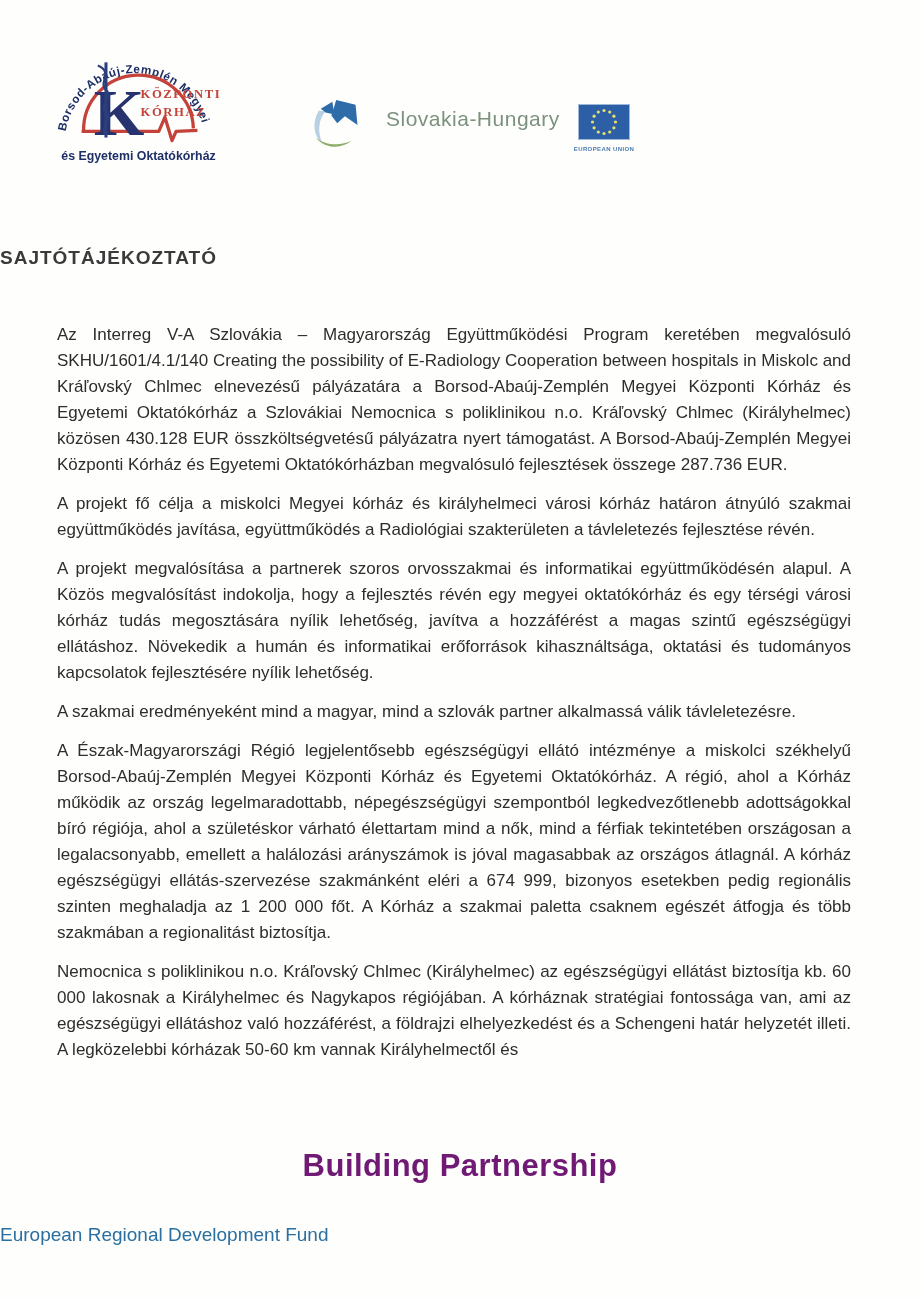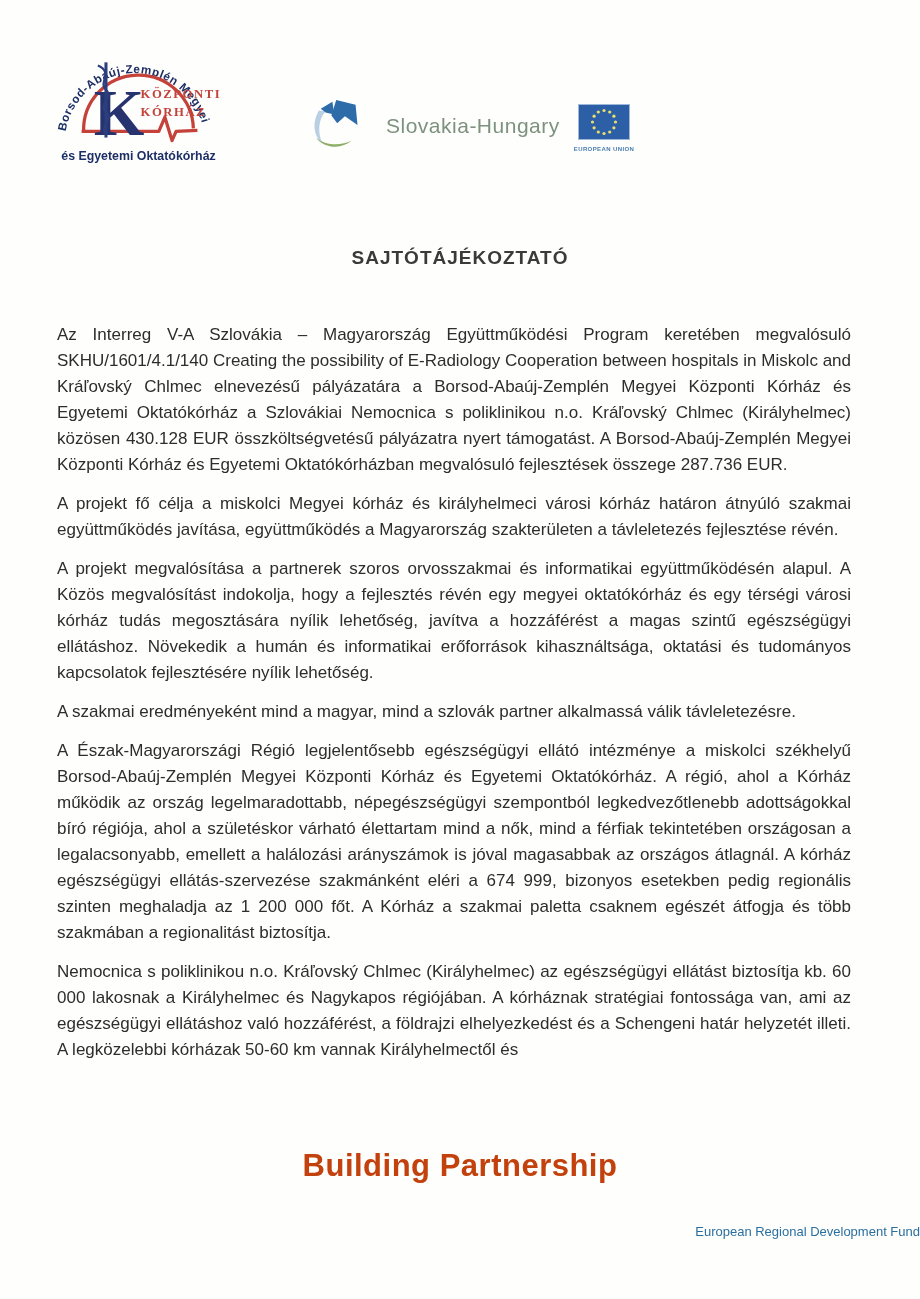--- a/index.html
+++ b/index.html
@@ -16,45 +16,45 @@
   .monogram{fill:#26336e;font-family:"Liberation Serif",serif;font-weight:bold;font-size:64px;}
   .staff{stroke:#2b3f7e;stroke-width:3;}
   .snake{fill:none;stroke:#2b3f7e;stroke-width:2.2;}
   .hosp-line1,.hosp-line2{fill:#c4423a;font-family:"Liberation Serif",serif;font-weight:bold;font-size:12.5px;letter-spacing:1.5px;}
   .hosp-sub{fill:#1e2f66;font-weight:bold;font-size:13px;}
 
   .interreg{position:absolute;left:312px;top:98px;display:flex;align-items:flex-start;}
   .interreg .mark{flex:0 0 auto;}
   .interreg-text{margin-left:12px;line-height:1;}
   .interreg-name{font-size:42px;font-weight:bold;color:#3f7ab8;letter-spacing:1px;}
-  .interreg-region{font-size:21px;color:#7d927e;margin-top:17px;letter-spacing:0.5px;}
+  .interreg-region{font-size:21px;color:#7d927e;margin-top:10px;letter-spacing:0.5px;}
   .eu-block{margin-left:14px;margin-top:6px;text-align:center;}
   .eu-caption{font-size:6px;font-weight:bold;color:#4a7cb0;letter-spacing:0.4px;margin-top:2px;white-space:nowrap;}
 
   
   .doc-title{
-    position:absolute;top:247px;left:0;width:100%;margin:0;text-align:center;
+    position:absolute;top:247px;left:0;width:100%;margin:0;
     font-size:19px;font-weight:bold;letter-spacing:1px;color:#3a3a3a;
   }
 
   
   .body-text{position:absolute;left:57px;top:322px;width:806px;}
   .body-text p{
     margin:0 12px 13px 0;font-size:17px;line-height:26px;text-align:justify;
     color:#2d2d2d;
   }
 
   
   .slogan{
     position:absolute;top:1148px;left:0;width:100%;text-align:center;
-    font-size:31px;font-weight:bold;color:#c2410c;letter-spacing:0.5px;
+    font-size:31px;font-weight:bold;color:#701a75;letter-spacing:0.5px;
   }
   .fund{
-    position:absolute;top:1224px;left:0;width:100%;text-align:right;
-    font-size:13px;color:#2a6f9f;
+    position:absolute;top:1224px;left:0;width:100%;text-align:left;
+    font-size:19px;color:#2a6f9f;
   }
 </style>
 </head>
 <body>
 
 <div class="page">
 
   <svg class="hospital-logo" width="168" height="126" viewBox="0 0 165 124">
     <defs>
       <path id="arcPath" d="M 10,92 A 69,69 0 0 1 146,88"></path>
@@ -101,21 +101,21 @@
         </g>
       </svg>
       <div class="eu-caption">EUROPEAN UNION</div>
     </div>
   </div>
 
   <h1 class="doc-title">SAJTÓTÁJÉKOZTATÓ</h1>
 
   <div class="body-text">
     <p>Az Interreg V-A Szlovákia – Magyarország Együttműködési Program keretében megvalósuló SKHU/1601/4.1/140 Creating the possibility of E-Radiology Cooperation between hospitals in Miskolc and Kráľovský Chlmec elnevezésű pályázatára a Borsod-Abaúj-Zemplén Megyei Központi Kórház és Egyetemi Oktatókórház a Szlovákiai Nemocnica s poliklinikou n.o. Kráľovský Chlmec (Királyhelmec) közösen 430.128 EUR összköltségvetésű pályázatra nyert támogatást. A Borsod-Abaúj-Zemplén Megyei Központi Kórház és Egyetemi Oktatókórházban megvalósuló fejlesztések összege 287.736 EUR.</p>
-    <p>A projekt fő célja a miskolci Megyei kórház és királyhelmeci városi kórház határon átnyúló szakmai együttműködés javítása, együttműködés a Magyarország szakterületen a távleletezés fejlesztése révén.</p>
+    <p>A projekt fő célja a miskolci Megyei kórház és királyhelmeci városi kórház határon átnyúló szakmai együttműködés javítása, együttműködés a Radiológiai szakterületen a távleletezés fejlesztése révén.</p>
     <p>A projekt megvalósítása a partnerek szoros orvosszakmai és informatikai együttműködésén alapul. A Közös megvalósítást indokolja, hogy a fejlesztés révén egy megyei oktatókórház és egy térségi városi kórház tudás megosztására nyílik lehetőség, javítva a hozzáférést a magas szintű egészségügyi ellátáshoz. Növekedik a humán és informatikai erőforrások kihasználtsága, oktatási és tudományos kapcsolatok fejlesztésére nyílik lehetőség.</p>
     <p>A szakmai eredményeként mind a magyar, mind a szlovák partner alkalmassá válik távleletezésre.</p>
     <p>A Észak-Magyarországi Régió legjelentősebb egészségügyi ellátó intézménye a miskolci székhelyű Borsod-Abaúj-Zemplén Megyei Központi Kórház és Egyetemi Oktatókórház. A régió, ahol a Kórház működik az ország legelmaradottabb, népegészségügyi szempontból legkedvezőtlenebb adottságokkal bíró régiója, ahol a születéskor várható élettartam mind a nők, mind a férfiak tekintetében országosan a legalacsonyabb, emellett a halálozási arányszámok is jóval magasabbak az országos átlagnál. A kórház egészségügyi ellátás-szervezése szakmánként eléri a 674 999, bizonyos esetekben pedig regionális szinten meghaladja az 1 200 000 főt. A Kórház a szakmai paletta csaknem egészét átfogja és több szakmában a regionalitást biztosítja.</p>
     <p>Nemocnica s poliklinikou n.o. Kráľovský Chlmec (Királyhelmec) az egészségügyi ellátást biztosítja kb. 60 000 lakosnak a Királyhelmec és Nagykapos régiójában. A kórháznak stratégiai fontossága van, ami az egészségügyi ellátáshoz való hozzáférést, a földrajzi elhelyezkedést és a Schengeni határ helyzetét illeti. A legközelebbi kórházak 50-60 km vannak Királyhelmectől és</p>
   </div>
 
   <div class="slogan">Building Partnership</div>
   <div class="fund">European Regional Development Fund</div>
 
 </div>

